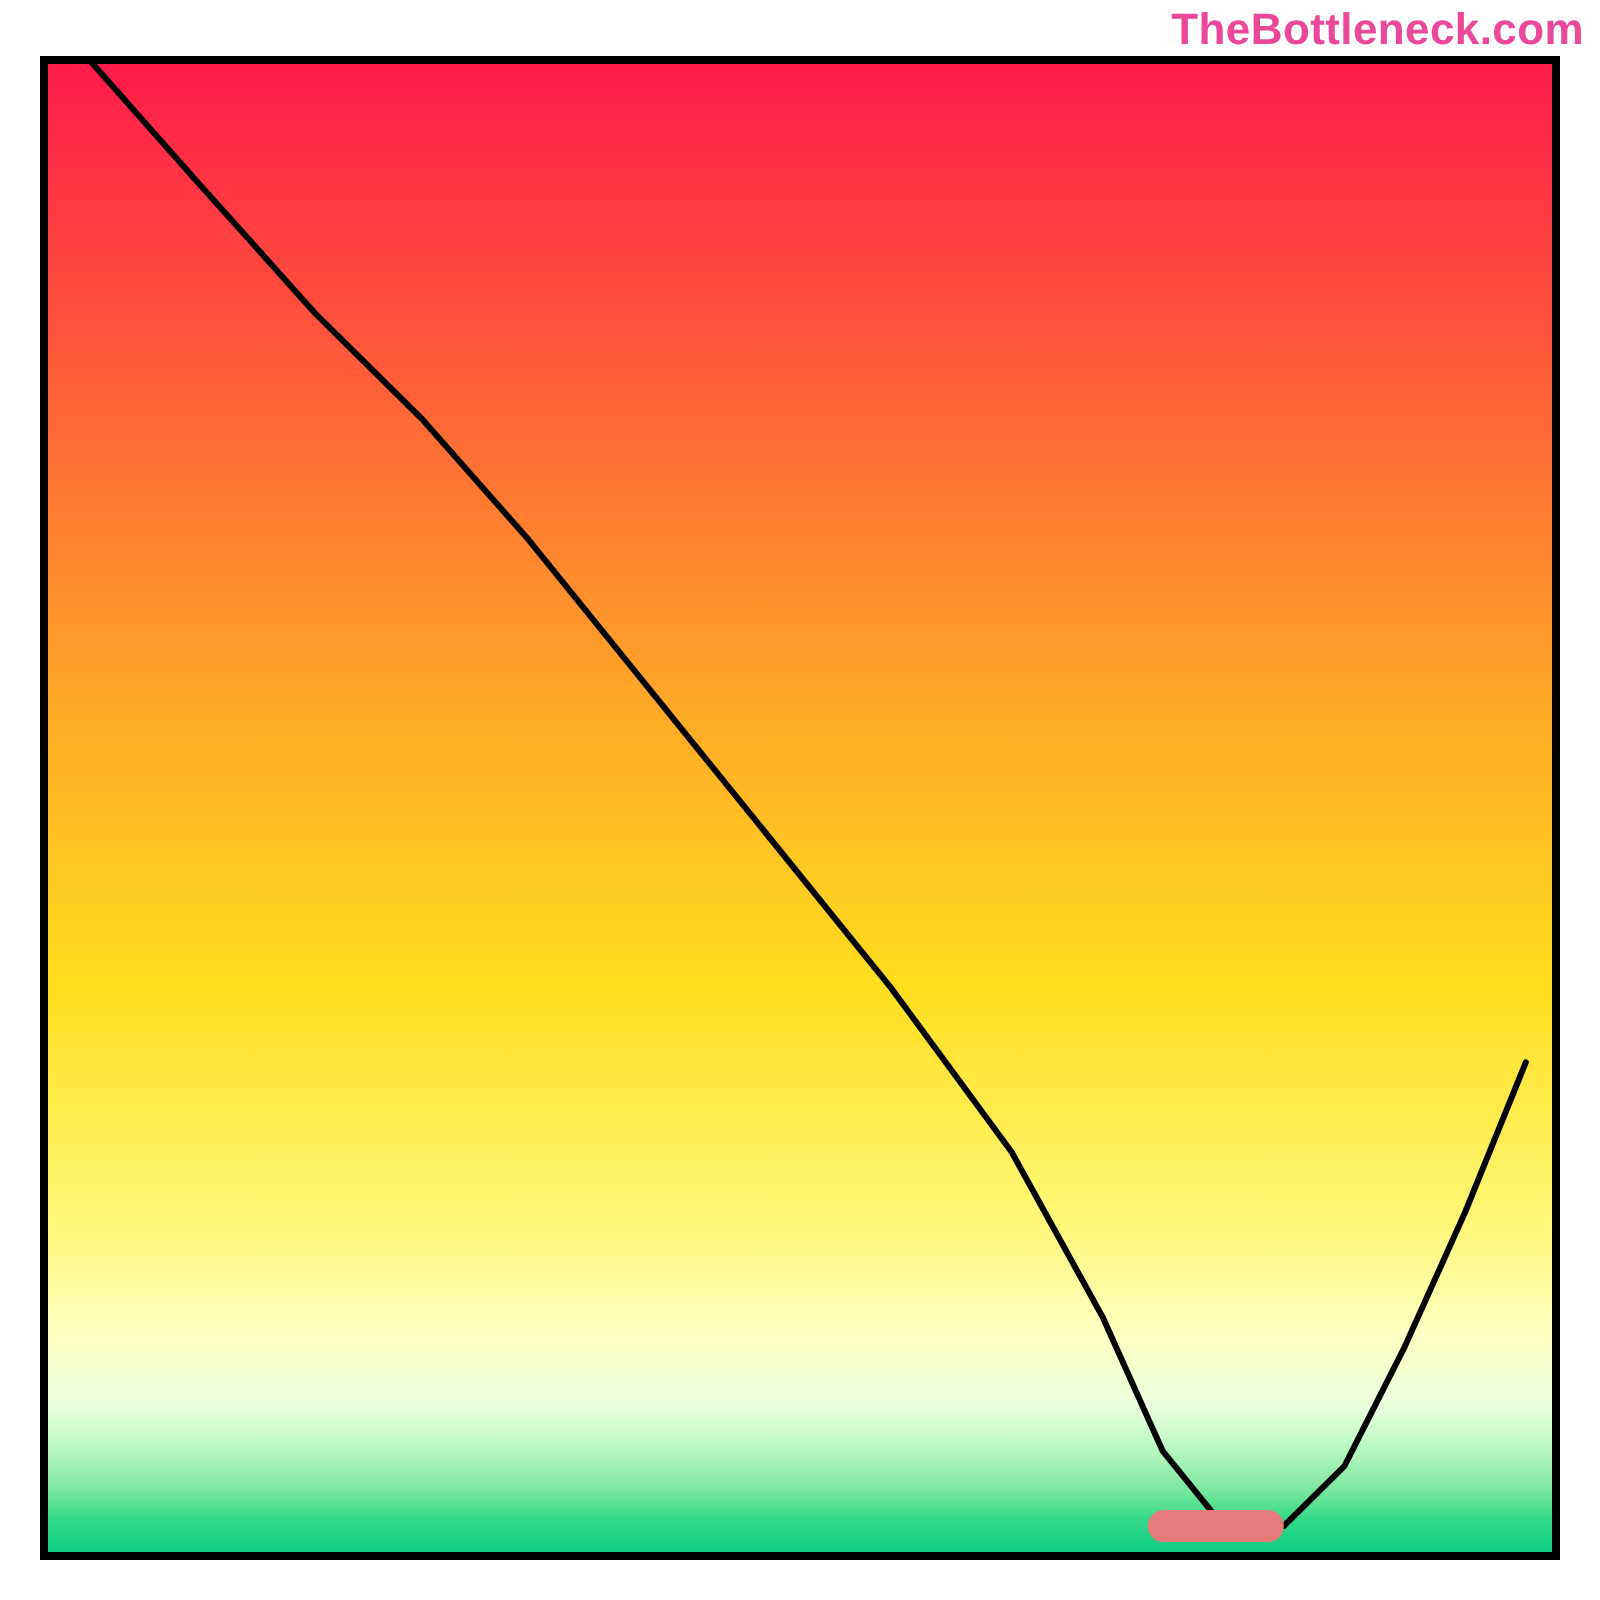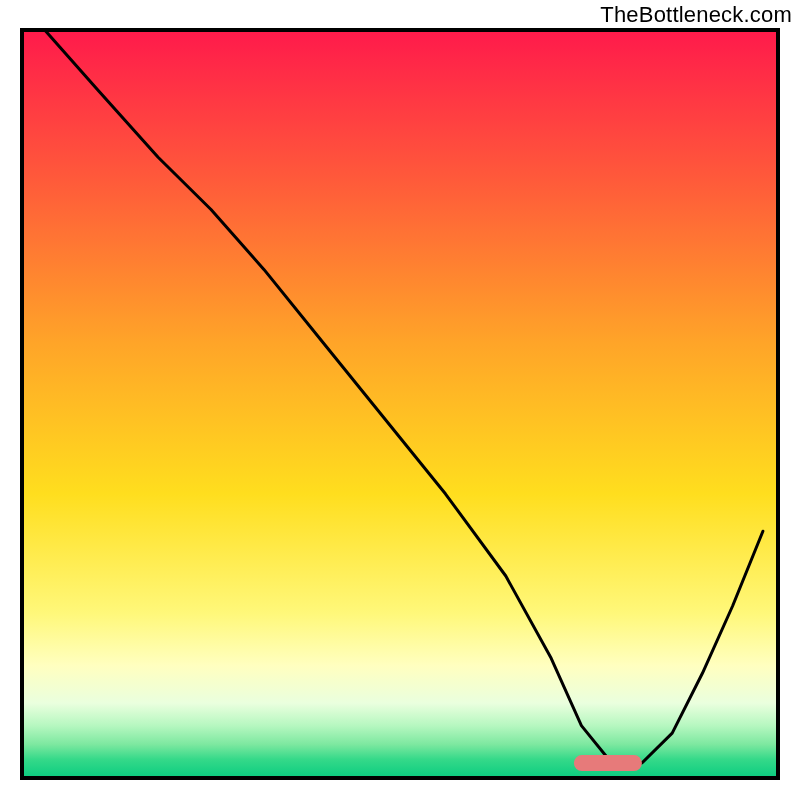--- a/index.html
+++ b/index.html
@@ -13,22 +13,22 @@
   .container {
     position: relative;
     width: 800px;
     height: 800px;
   }
   .watermark {
     position: absolute;
     top: 2px;
     right: 8px;
     font-size: 22px;
-    font-weight: normal;
-    color: #000000;
+    font-weight: bold;
+    color: #ec4899;
     letter-spacing: 0.2px;
   }
   svg.chart {
     position: absolute;
     top: 0;
     left: 0;
   }
 </style>
 </head>
 <body>

